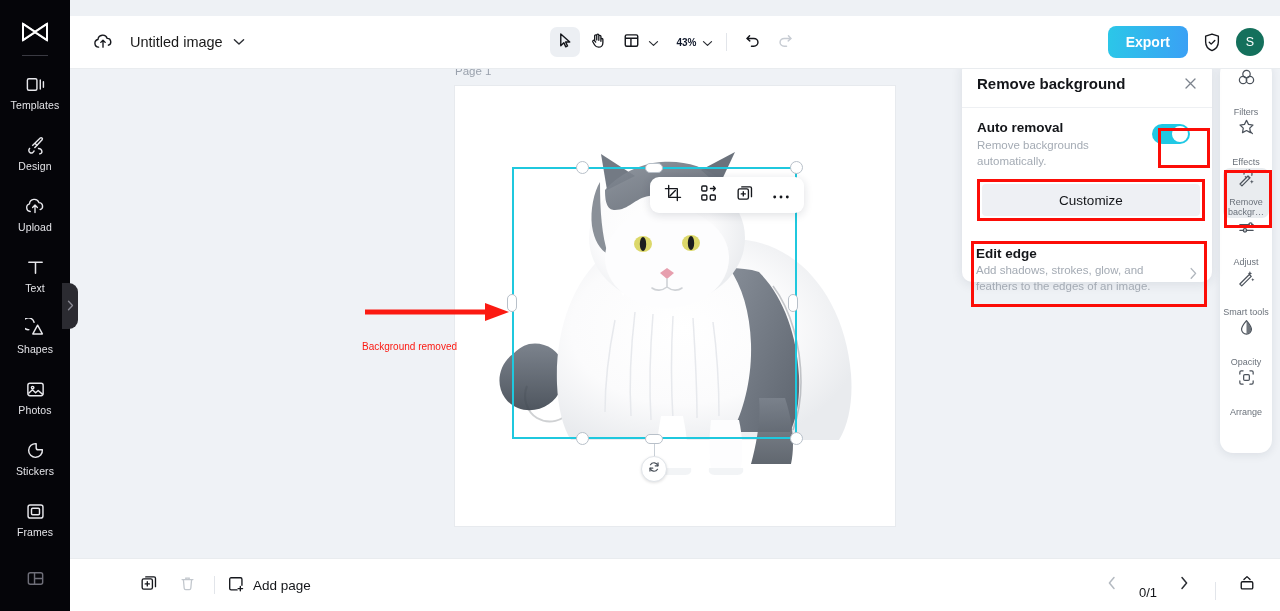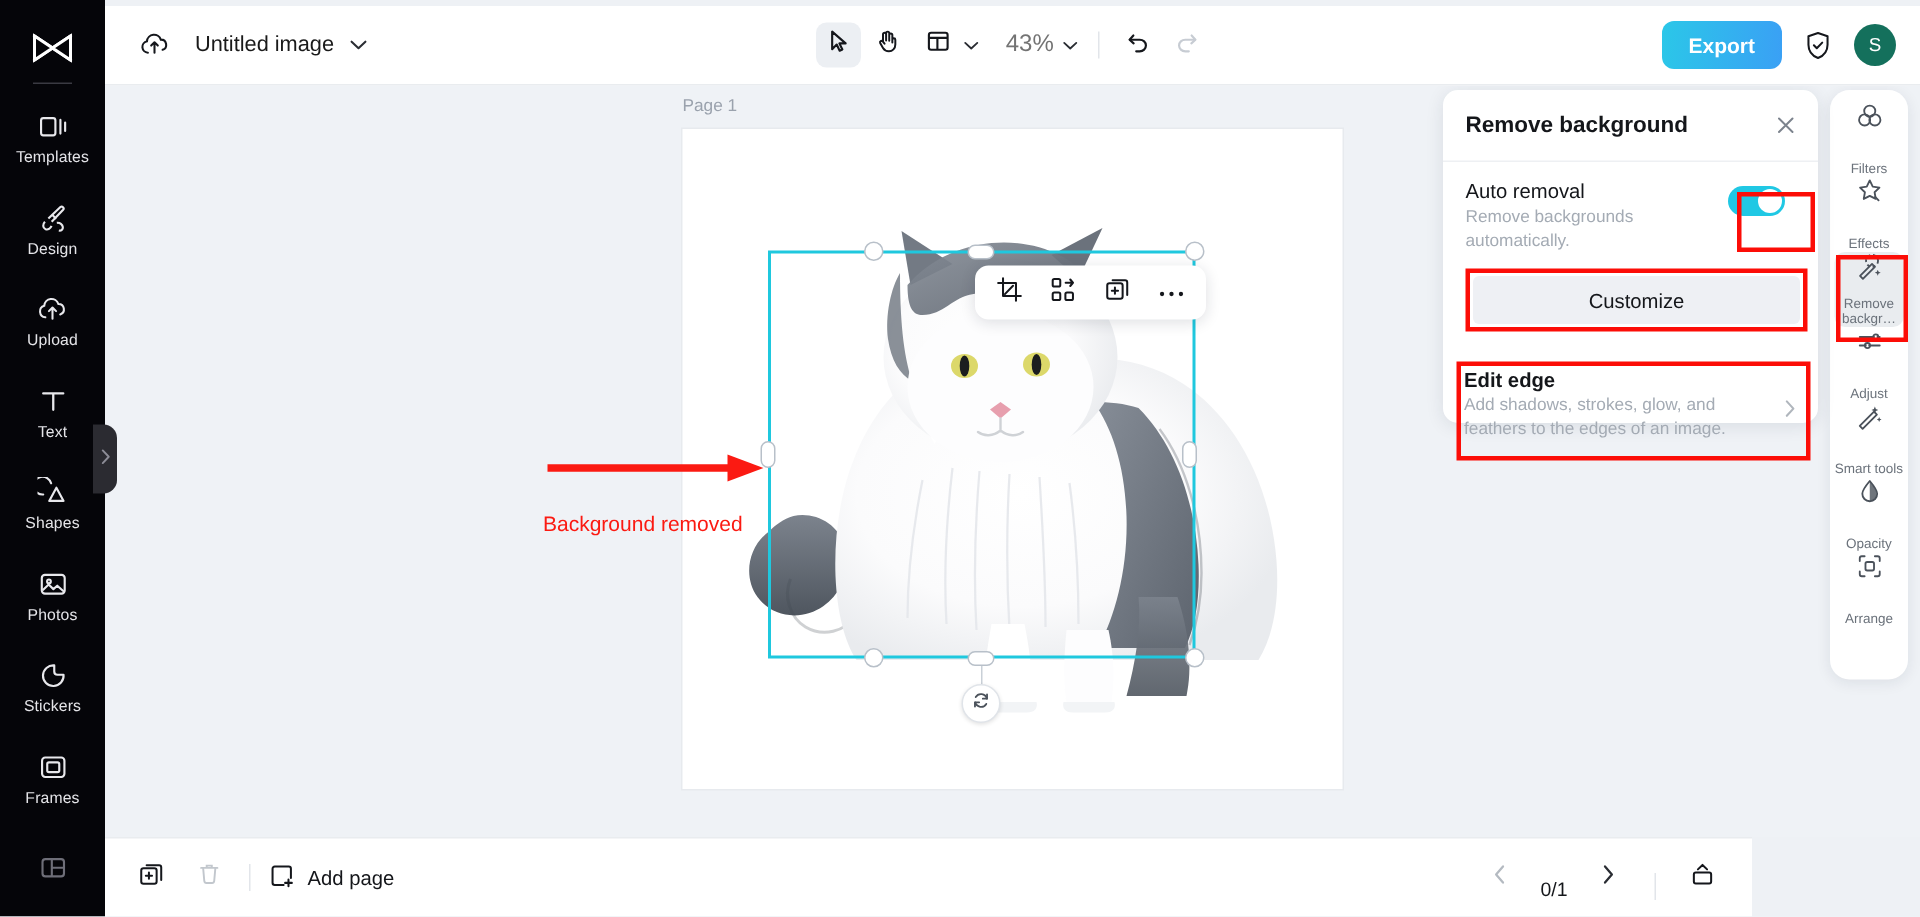--- a/index.html
+++ b/index.html
@@ -29,41 +29,41 @@
   .rail-item.dim { color: #6e6e78; }
   .rail-item.dim .lbl { color: #6e6e78; }
   .rail-collapse {
     position: absolute; left: 62px; top: 283px; width: 16px; height: 46px;
     background: #2b2b31; border-radius: 0 9px 9px 0; z-index: 31;
     display: flex; align-items: center; justify-content: center; cursor: pointer;
   }
 
   
   .topbar {
-    position: absolute; left: 70px; top: 4px; width: 1210px; height: 53px;
+    position: absolute; left: 70px; top: 16px; width: 1210px; height: 53px;
     background: #ffffff; border-bottom: 1px solid #e9ecef;
     display: flex; align-items: center; z-index: 20;
   }
   .doc-cloud { margin-left: 22px; display: flex; align-items: center; cursor: pointer; }
   .doc-title {
     margin-left: 16px; font-size: 14.5px; color: #1a1a1a; cursor: pointer;
   }
   .doc-caret { margin-left: 10px; cursor: pointer; display: flex; align-items: center; }
   .tb-center {
     position: absolute; left: 0; right: 0; margin: 0 auto;
     display: flex; align-items: center; gap: 2px; width: fit-content;
   }
   .tb-btn {
     width: 30px; height: 30px; border-radius: 7px; display: flex;
     align-items: center; justify-content: center; cursor: pointer; border: none;
     background: transparent;
   }
   .tb-btn.active { background: #eceff3; }
   .tb-group { display: flex; align-items: center; cursor: pointer; gap: 2px; padding: 0 2px; }
-  .zoom-val { font-size: 16px; color: #737373; padding: 0 3px; }
+  .zoom-val { font-size: 10px; color: #0f172a; padding: 0 3px; font-weight: bold; }
   .tb-sep { width: 1px; height: 18px; background: #e2e5ea; margin: 0 9px; }
   .tb-right {
     position: absolute; right: 16px; display: flex; align-items: center; gap: 14px;
   }
   .export-btn {
     height: 32px; padding: 0 18px; border-radius: 8px; border: none;
     background: linear-gradient(95deg,#2bc7e8 0%,#3aa0f5 100%);
     color: #fff; font-size: 14px; font-weight: bold; cursor: pointer;
     font-family: "Liberation Sans", sans-serif;
   }
@@ -115,37 +115,37 @@
   }
   .ftb-btn {
     width: 26px; height: 26px; display: flex; align-items: center;
     justify-content: center; cursor: pointer; border-radius: 5px;
   }
 
   
   .anno-arrow { position: absolute; left: 293px; top: 248px; z-index: 12; }
   .anno-text {
     position: absolute; left: 292px; top: 288px; color: #fb1a12;
-    font-size: 14px; z-index: 12; white-space: nowrap;
+    font-size: 10px; z-index: 12; white-space: nowrap;
   }
 
   
   .rpanel {
     position: absolute; left: 962px; top: 60px; width: 250px; height: 222px;
     background: #fff; border-radius: 10px; box-shadow: 0 2px 12px rgba(25,35,55,.10);
     z-index: 18;
   }
   .rp-head {
     height: 48px; display: flex; align-items: center; justify-content: space-between;
     padding: 0 14px 0 15px; border-bottom: 1px solid #eef0f3;
   }
   .rp-title { font-size: 15px; font-weight: bold; color: #14161a; }
   .rp-close { cursor: pointer; display: flex; align-items: center; }
   .rp-row { padding: 12px 15px 0; position: relative; }
-  .rp-h2 { font-size: 13.5px; font-weight: normal; color: #14161a; }
+  .rp-h2 { font-size: 13.5px; font-weight: bold; color: #14161a; }
   .rp-sub { font-size: 11.5px; color: #a4abb4; line-height: 1.35; margin-top: 3px; width: 150px; }
   .toggle {
     position: absolute; right: 22px; top: 16px; width: 38px; height: 20px;
     border-radius: 10px; background: #20c8e4; cursor: pointer;
   }
   .toggle .knob {
     position: absolute; right: 2px; top: 2px; width: 16px; height: 16px;
     border-radius: 50%; background: #fff;
   }
   .hl { position: absolute; border: 3px solid #fc0d07; z-index: 19; pointer-events: none; }
@@ -173,23 +173,23 @@
   .rr-item {
     width: 46px; height: 50px; display: flex; flex-direction: column;
     align-items: center; justify-content: space-between; gap: 3px; cursor: pointer;
     border-radius: 7px; color: #4b525b;
   }
   .rr-item .lbl { font-size: 9px; color: #6b727b; text-align: center; line-height: 1.1; }
   .rr-item.sel { background: #e9ecef; }
 
   
   .bottombar {
-    position: absolute; left: 70px; top: 558px; width: 1098px; height: 53px;
+    position: absolute; left: 70px; top: 558px; width: 1210px; height: 53px;
     background: #fff; border-top: 1px solid #e9ecef; display: flex;
-    align-items: center; z-index: 20;
+    align-items: center; z-index: 20; padding-left: 48px;
   }
   .bb-btn {
     width: 30px; height: 30px; display: flex; align-items: center;
     justify-content: center; cursor: pointer; border-radius: 5px;
   }
   .bb-sep { width: 1px; height: 18px; background: #e2e5ea; margin: 0 12px; }
   .bb-add { display: flex; align-items: center; gap: 8px; cursor: pointer; font-size: 13.5px; color: #14161a; }
   .bb-right { position: absolute; right: 18px; display: flex; align-items: flex-end; gap: 4px; }
   .pagecount { font-size: 13px; color: #14161a; padding: 0 8px; }
 </style>

